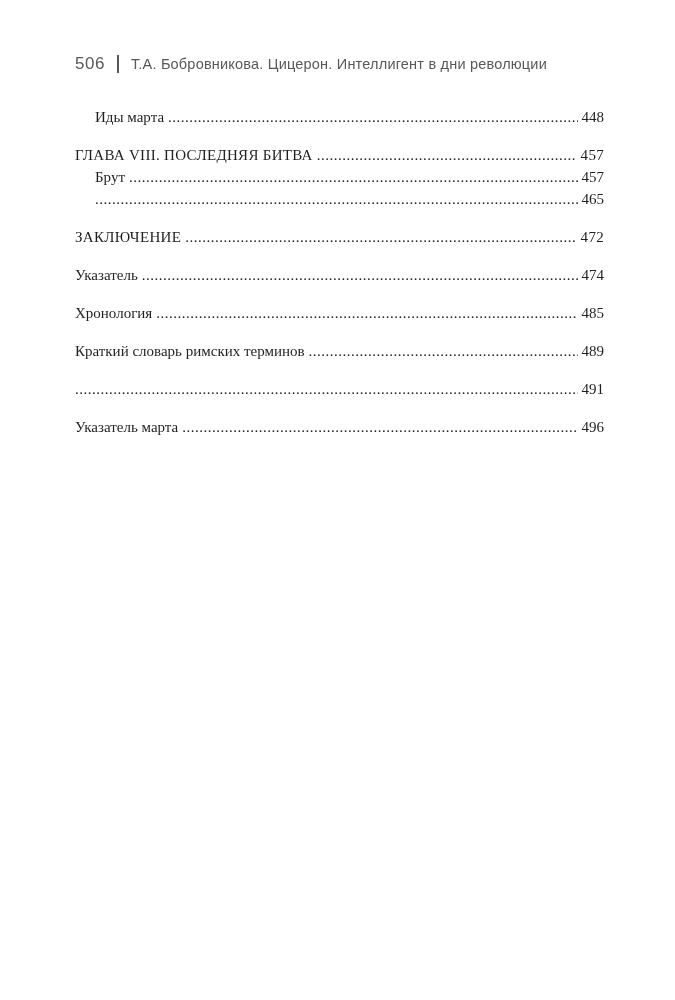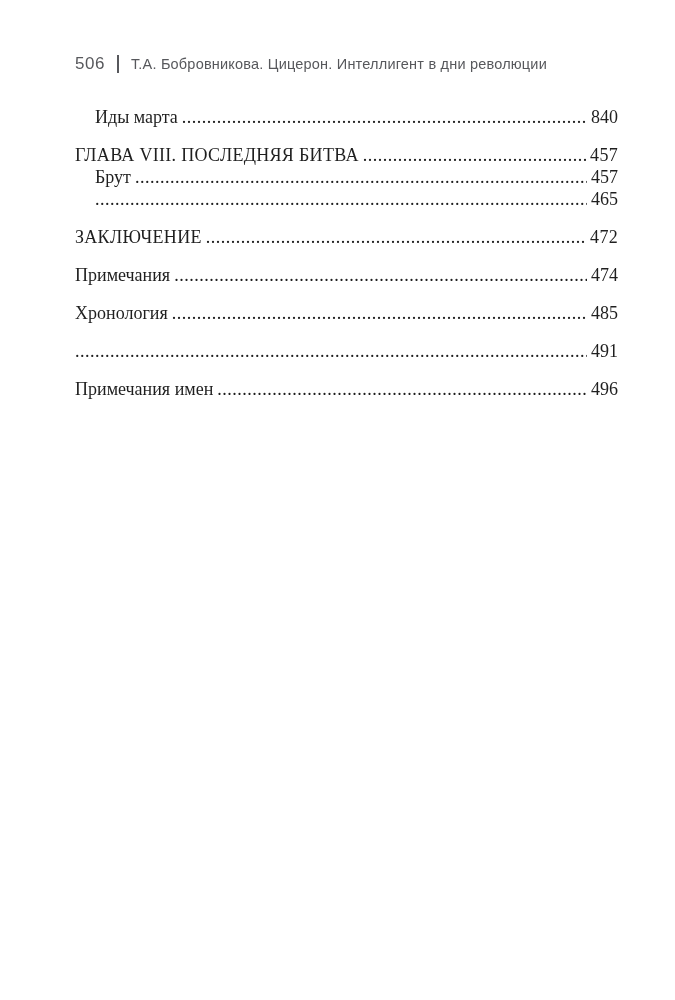--- a/index.html
+++ b/index.html
@@ -45,22 +45,22 @@
     font-size: 14.5px;
     letter-spacing: 0.2px;
     white-space: nowrap;
   }
 
   
   .toc {
     position: absolute;
     top: 106px;
     left: 75px;
-    right: 57px;
-    font-size: 18px;
+    right: 71px;
+    font-size: 15px;
     line-height: 22px;
   }
   .toc-row {
     display: flex;
     align-items: baseline;
     white-space: nowrap;
   }
   .toc-row.indent { padding-left: 20px; }
   .toc-row.caps { letter-spacing: 0.3px; }
   .toc-row.section-break { margin-top: 16px; }
@@ -88,21 +88,21 @@
   <div class="running-header">
     <span class="folio">506</span>
     <span class="divider"></span>
     <span class="running-title">Т.А. Бобровникова. Цицерон. Интеллигент в дни революции</span>
   </div>
 
   <div class="toc">
       <div class="toc-row indent">
       <span class="toc-label">Иды марта</span>
       <span class="toc-leader"></span>
-      <span class="toc-page">840</span>
+      <span class="toc-page">448</span>
     </div>
       <div class="toc-row caps section-break">
       <span class="toc-label">ГЛАВА VIII. ПОСЛЕДНЯЯ БИТВА</span>
       <span class="toc-leader"></span>
       <span class="toc-page">457</span>
     </div>
       <div class="toc-row indent">
       <span class="toc-label">Брут</span>
       <span class="toc-leader"></span>
       <span class="toc-page">457</span>
@@ -110,33 +110,38 @@
       <div class="toc-row indent">
       <span class="toc-leader"></span>
       <span class="toc-page">465</span>
     </div>
       <div class="toc-row caps section-break">
       <span class="toc-label">ЗАКЛЮЧЕНИЕ</span>
       <span class="toc-leader"></span>
       <span class="toc-page">472</span>
     </div>
       <div class="toc-row section-break">
-      <span class="toc-label">Примечания</span>
+      <span class="toc-label">Указатель</span>
       <span class="toc-leader"></span>
       <span class="toc-page">474</span>
     </div>
       <div class="toc-row section-break">
       <span class="toc-label">Хронология</span>
       <span class="toc-leader"></span>
       <span class="toc-page">485</span>
     </div>
       <div class="toc-row section-break">
+      <span class="toc-label">Краткий словарь римских терминов</span>
+      <span class="toc-leader"></span>
+      <span class="toc-page">489</span>
+    </div>
+      <div class="toc-row section-break">
       <span class="toc-leader"></span>
       <span class="toc-page">491</span>
     </div>
       <div class="toc-row section-break">
-      <span class="toc-label">Примечания имен</span>
+      <span class="toc-label">Указатель марта</span>
       <span class="toc-leader"></span>
       <span class="toc-page">496</span>
     </div>
     </div>
 
 </div>
 
 </body></html>

